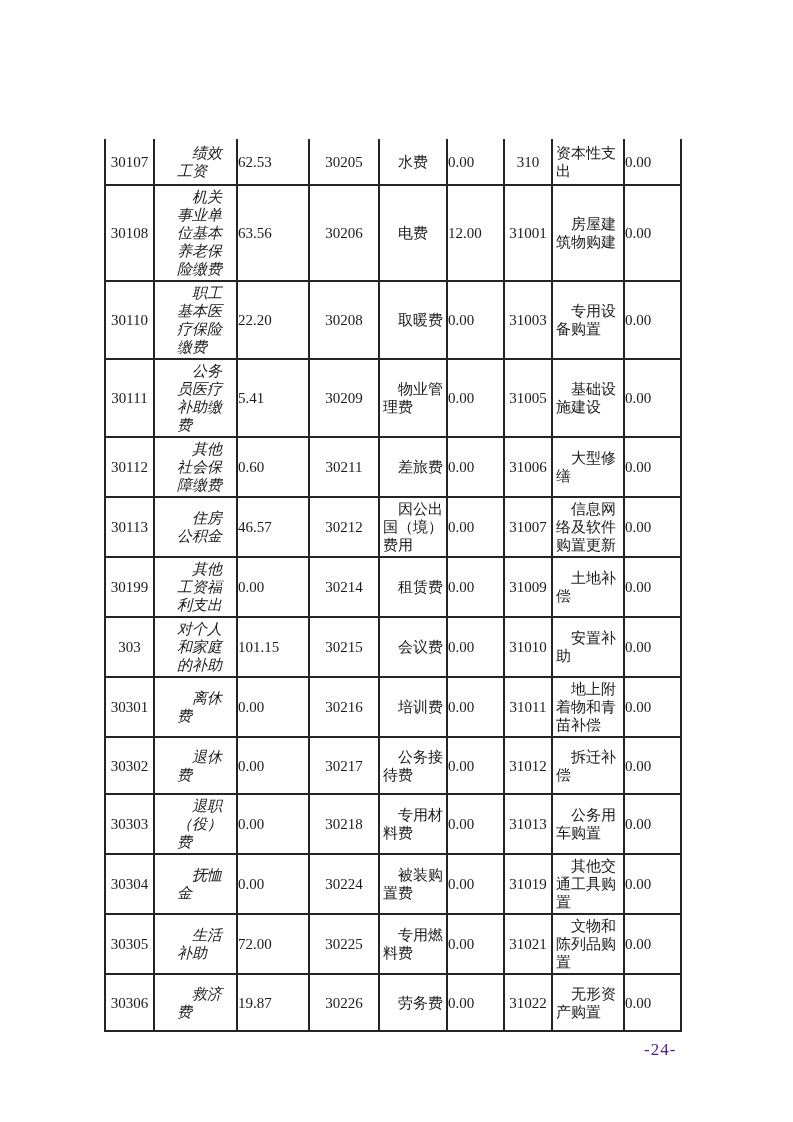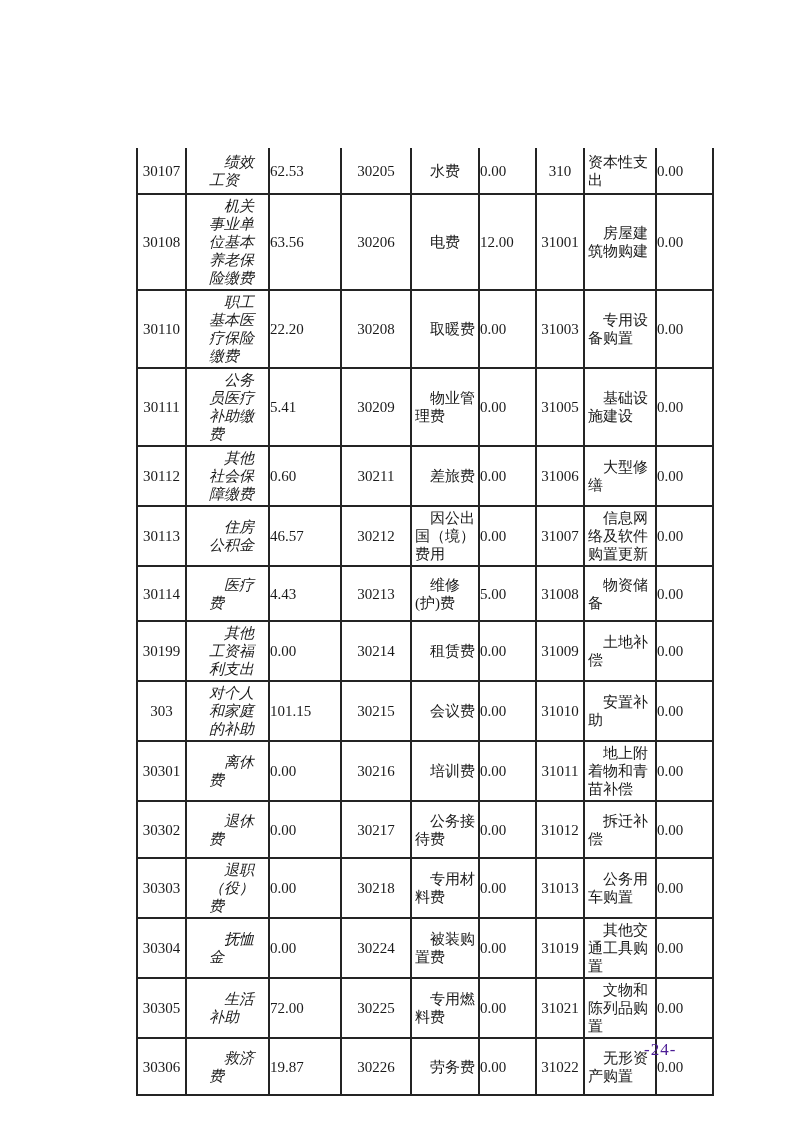--- a/index.html
+++ b/index.html
@@ -9,25 +9,24 @@
     width: 793px;
     height: 1122px;
     background: #ffffff;
     font-family: "Liberation Serif", "DejaVu Serif", serif;
     color: #1a1a1a;
     overflow: hidden;
   }
   table.budget-table {
     position: absolute;
     left: 104px;
-    top: 148px;
+    top: 139px;
     width: 578px;
     border-collapse: collapse;
     table-layout: fixed;
-    margin-left: 32px;
   }
   table.budget-table td {
     border: 2px solid #242424;
     vertical-align: middle;
     font-size: 15px;
     line-height: 18px;
     padding: 2px 0;
     overflow: hidden;
   }
   table.budget-table tr:first-child td { border-top: none; }
@@ -142,31 +141,20 @@
           <td class="name col-n1">住房公积金</td>
           <td class="amount">46.57</td>
           <td class="code">30212</td>
           <td class="name col-n2">因公出国（境）费用</td>
           <td class="amount">0.00</td>
           <td class="code">31007</td>
           <td class="name col-n3">信息网络及软件购置更新</td>
           <td class="amount">0.00</td>
         </tr>
         <tr>
-          <td class="code">30114</td>
-          <td class="name col-n1">医疗费</td>
-          <td class="amount">4.43</td>
-          <td class="code">30213</td>
-          <td class="name col-n2">维修(护)费</td>
-          <td class="amount">5.00</td>
-          <td class="code">31008</td>
-          <td class="name col-n3">物资储备</td>
-          <td class="amount">0.00</td>
-        </tr>
-        <tr>
           <td class="code">30199</td>
           <td class="name col-n1">其他工资福利支出</td>
           <td class="amount">0.00</td>
           <td class="code">30214</td>
           <td class="name col-n2">租赁费</td>
           <td class="amount">0.00</td>
           <td class="code">31009</td>
           <td class="name col-n3">土地补偿</td>
           <td class="amount">0.00</td>
         </tr>

